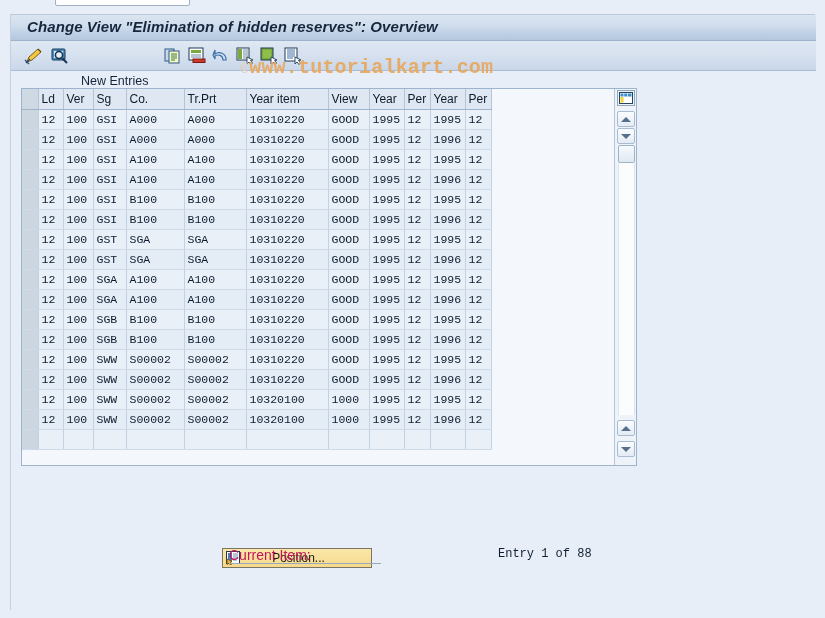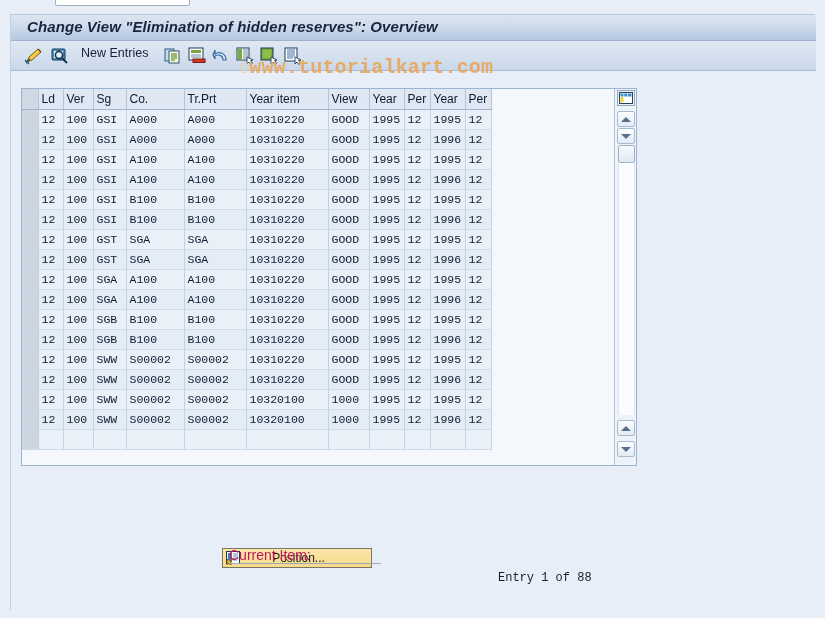--- a/index.html
+++ b/index.html
@@ -222,21 +222,21 @@
     white-space: nowrap;
   }
   #current-item-rule {
     position: absolute;
     left: 218px; top: 548px;
     width: 152px; height: 0;
     border-bottom: 1px solid #9aa9ba;
   }
   #entry-counter {
     position: absolute;
-    left: 487px; top: 556px;
+    left: 487px; top: 532px;
     font-family: "Liberation Mono", monospace;
     font-size: 12px;
     color: #0f1e31;
     white-space: nowrap;
   }
 </style>
 </head>
 <body>
 
 <div id="top-stub"></div>
@@ -260,21 +260,21 @@
 
     <div class="tb-item" style="left:38px;width:22px;">
       <svg width="20" height="18" viewBox="0 0 20 18">
         <rect x="2" y="2" width="13" height="11" rx="1" fill="#4f8fc0" stroke="#173a5c" stroke-width="1"></rect>
         <rect x="4" y="4" width="9" height="7" fill="#dff0fa"></rect>
         <circle cx="9" cy="8" r="3.6" fill="none" stroke="#17334f" stroke-width="1.6"></circle>
         <path d="M12 11 L17 16" stroke="#17334f" stroke-width="2"></path>
       </svg>
     </div>
 
-    <div class="tb-label" style="left:70px;">New Entries</div>
+    <div class="tb-label" style="left:70px;margin-top:28px;">New Entries</div>
 
     <div class="tb-item" style="left:152px;width:20px;">
       <svg width="18" height="18" viewBox="0 0 18 18">
         <rect x="1" y="2" width="9" height="12" fill="#c9d9ea" stroke="#2d5a86" stroke-width="1"></rect>
         <rect x="5" y="4" width="10" height="12" fill="#f7f7c8" stroke="#2d5a86" stroke-width="1"></rect>
         <path d="M7 7h6M7 9h6M7 11h6M7 13h4" stroke="#3d7a3d" stroke-width="1"></path>
       </svg>
     </div>
 
     <div class="tb-item" style="left:176px;width:20px;">

